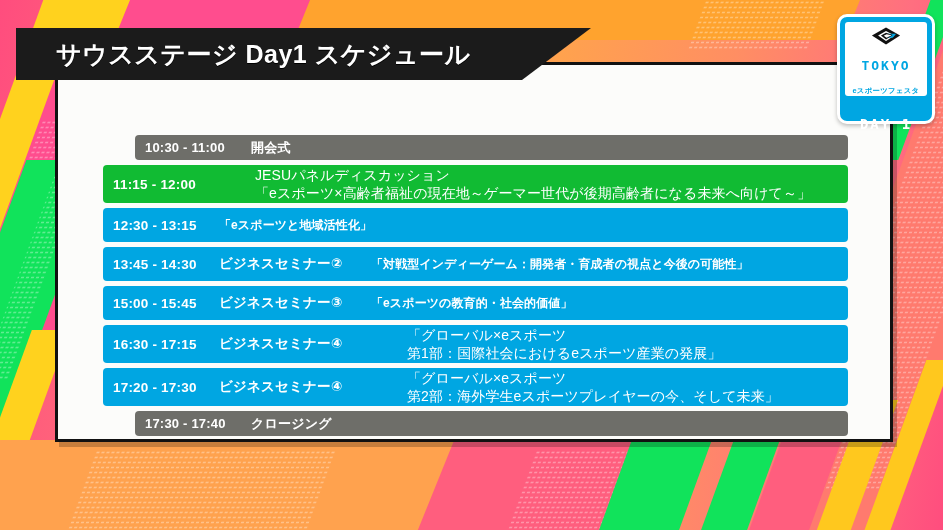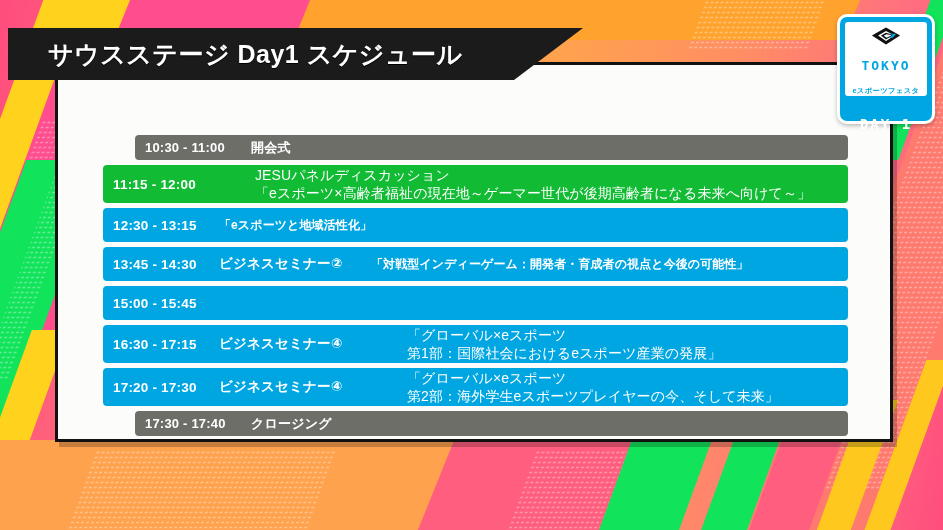--- a/index.html
+++ b/index.html
@@ -17,21 +17,21 @@
     background-image:radial-gradient(#ffffff55 1.1px, transparent 1.2px);
     background-size:5px 5px;transform:skewX(-20deg);}
   
   #card{
     position:absolute;left:55px;top:62px;width:838px;height:380px;
     background:#FCFCFA;border:3px solid #111;box-sizing:border-box;z-index:2;
     box-shadow:4px 5px 0 rgba(0,0,0,.22);
   }
   
   #banner{
-    position:absolute;left:8px;top:28px;height:52px;width:575px;z-index:4;
+    position:absolute;left:16px;top:28px;height:52px;width:575px;z-index:4;
     background:#1b1b1b;
     clip-path:polygon(0 0, 100% 0, 88% 100%, 0 100%);
     display:flex;align-items:center;
   }
   #banner-text{
     color:#fff;font-size:25px;font-weight:bold;letter-spacing:.5px;
     margin-left:40px;white-space:nowrap;
     text-shadow:0 1px 0 #000;
   }
   
@@ -146,20 +146,24 @@
     </div>
     <div class="row blue">
       <div class="time">13:45 - 14:30</div>
       <div class="body">
         <div class="label seminar">ビジネスセミナー②</div>
         <div class="title">「対戦型インディーゲーム：開発者・育成者の視点と今後の可能性」</div>
       </div>
     </div>
     <div class="row blue">
       <div class="time">15:00 - 15:45</div>
+      <div class="body">
+        <div class="label seminar">ビジネスセミナー③</div>
+        <div class="title">「eスポーツの教育的・社会的価値」</div>
+      </div>
     </div>
     <div class="row blue two">
       <div class="time">16:30 - 17:15</div>
       <div class="body">
         <div class="label seminar">ビジネスセミナー④</div>
         <div class="stack">
           <div class="ln">「グローバル×eスポーツ</div>
           <div class="ln">第1部：国際社会におけるeスポーツ産業の発展」</div>
         </div>
       </div>

